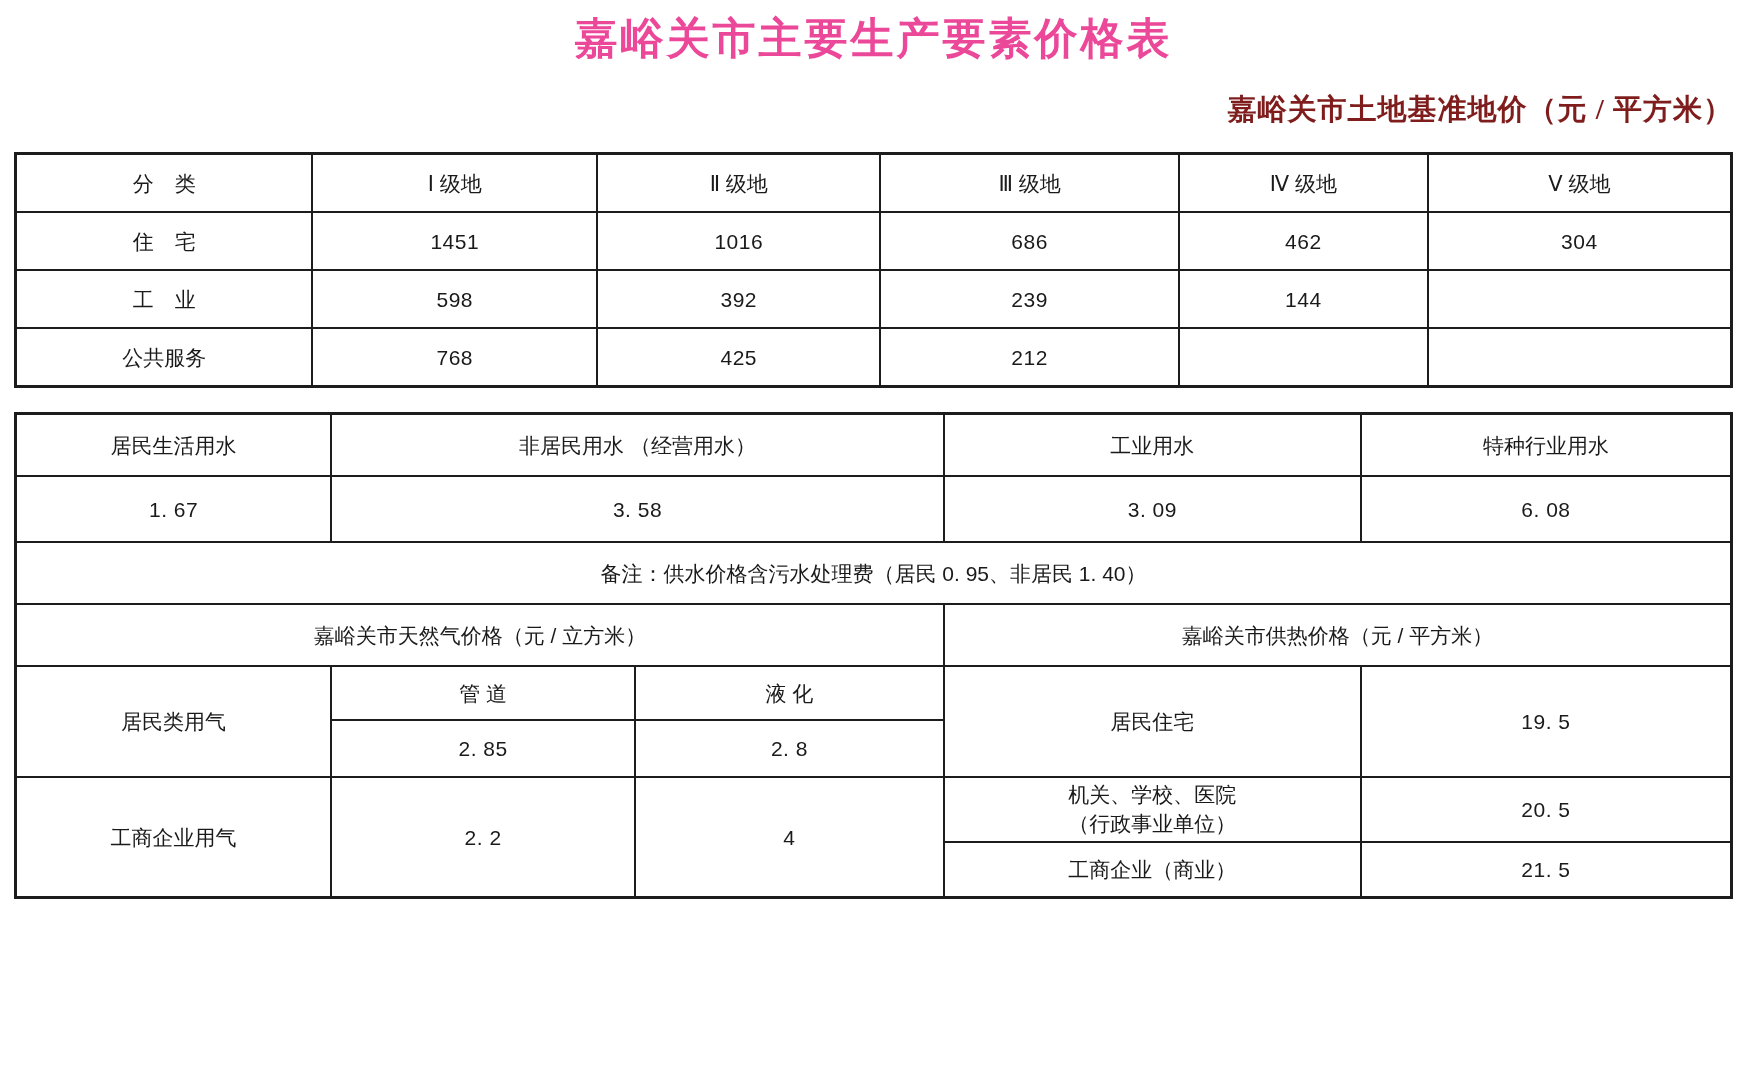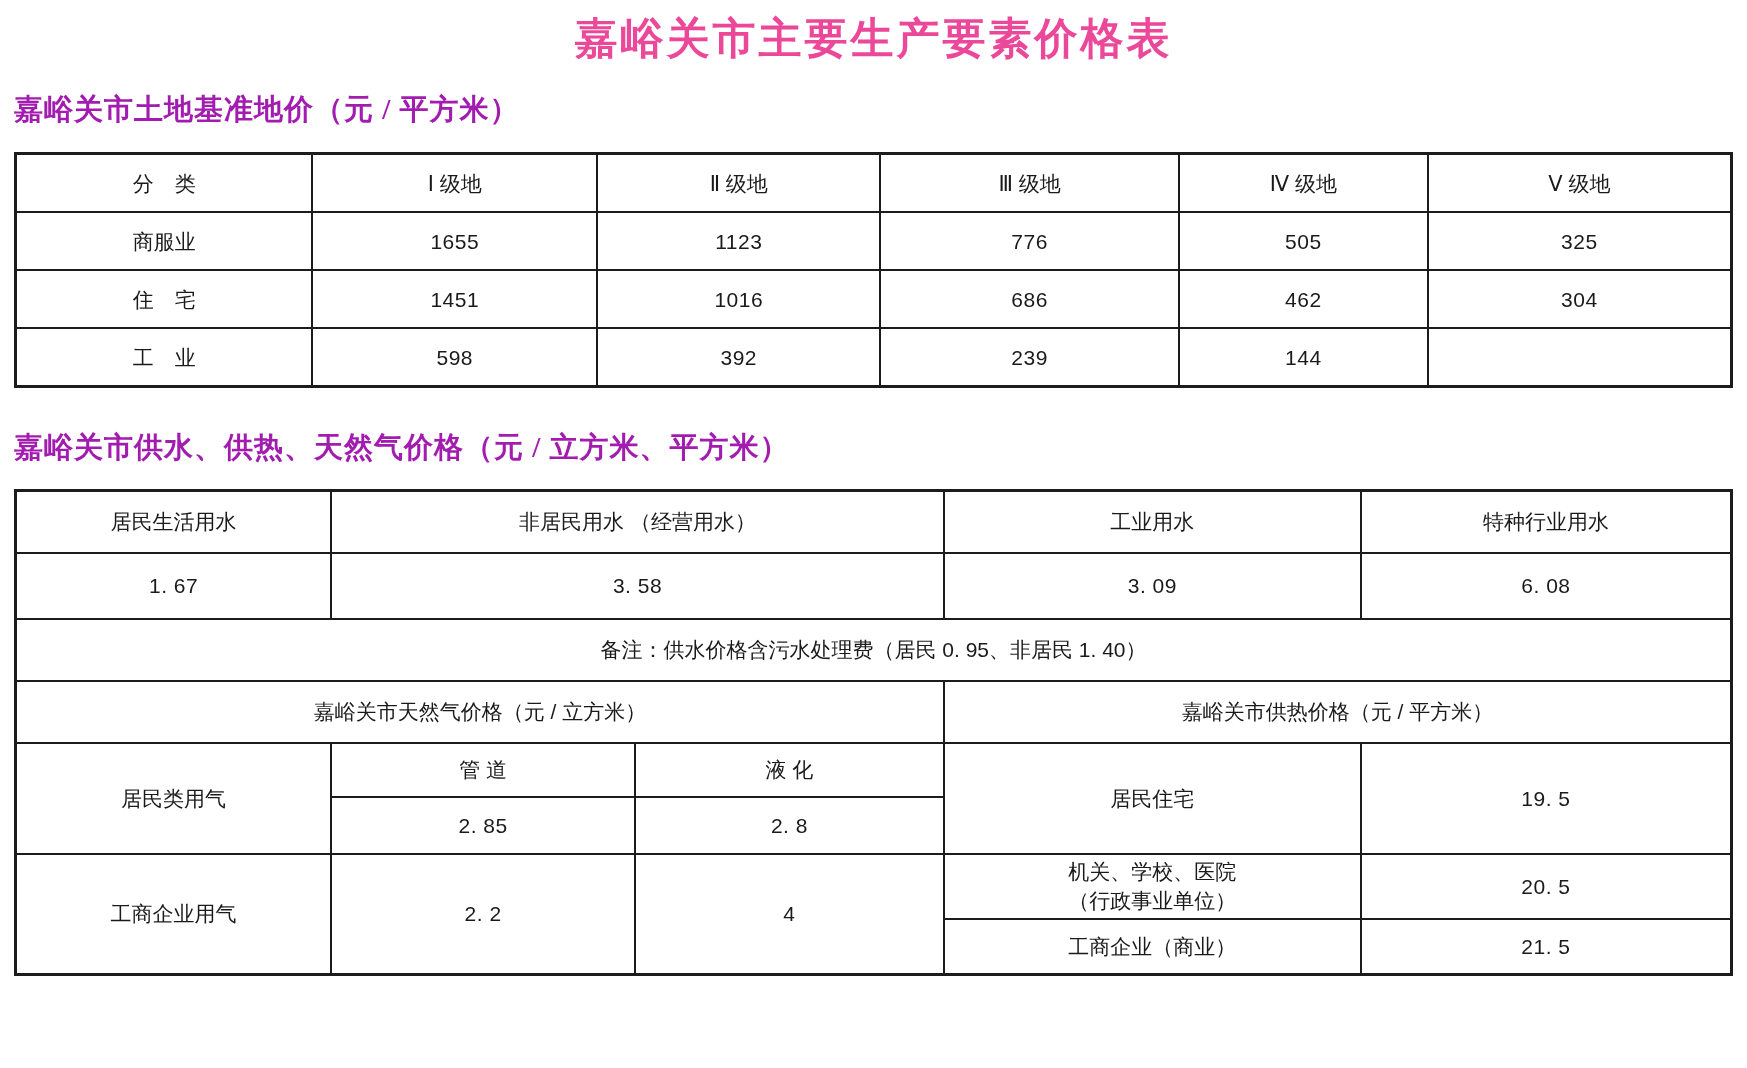--- a/index.html
+++ b/index.html
@@ -21,26 +21,26 @@
     margin: 14px 0 0 0;
     text-align: center;
     font-family: "Liberation Serif", "DejaVu Serif", serif;
     font-weight: bold;
     font-size: 43px;
     letter-spacing: 3px;
     color: #ec4899;
     line-height: 1.15;
   }
   .section-title {
-    text-align: left;
+    text-align: right;
     font-family: "Liberation Serif", "DejaVu Serif", serif;
     font-weight: bold;
     font-size: 29px;
     letter-spacing: 1px;
-    color: #a21caf;
+    color: #7f1d1d;
     line-height: 1.2;
   }
   .section-title.first { margin: 29px 0 0 0; }
   .section-title.second { margin: 42px 0 0 0; }
 
   table.grid {
     width: 100%;
     border-collapse: collapse;
     table-layout: fixed;
     border: 3px solid #1c1c1c;
@@ -92,47 +92,46 @@
     <tbody>
       <tr>
         <td class="label">分　类</td>
         <td class="label">Ⅰ 级地</td>
         <td class="label">Ⅱ 级地</td>
         <td class="label">Ⅲ 级地</td>
         <td class="label">Ⅳ 级地</td>
         <td class="label">Ⅴ 级地</td>
       </tr>
       <tr>
-        <td class="label">商服业</td>
-        <td class="num">1655</td>
-        <td class="num">1123</td>
-        <td class="num">776</td>
-        <td class="num">505</td>
-        <td class="num">325</td>
-      </tr>
-      <tr>
         <td class="label">住　宅</td>
         <td class="num">1451</td>
         <td class="num">1016</td>
         <td class="num">686</td>
         <td class="num">462</td>
         <td class="num">304</td>
       </tr>
       <tr>
         <td class="label">工　业</td>
         <td class="num">598</td>
         <td class="num">392</td>
         <td class="num">239</td>
         <td class="num">144</td>
         <td class="num"></td>
       </tr>
+      <tr>
+        <td class="label">公共服务</td>
+        <td class="num">768</td>
+        <td class="num">425</td>
+        <td class="num">212</td>
+        <td class="num"></td>
+        <td class="num"></td>
+      </tr>
     </tbody>
   </table>
 
-  <div class="section-title second">嘉峪关市供水、供热、天然气价格（元 / 立方米、平方米）</div>
 
   <table class="grid t2">
     <colgroup>
       <col style="width:18.4%">
         <col style="width:17.7%">
         <col style="width:18.0%">
       <col style="width:24.3%">
         <col style="width:21.6%">
     </colgroup>
     <tbody>

